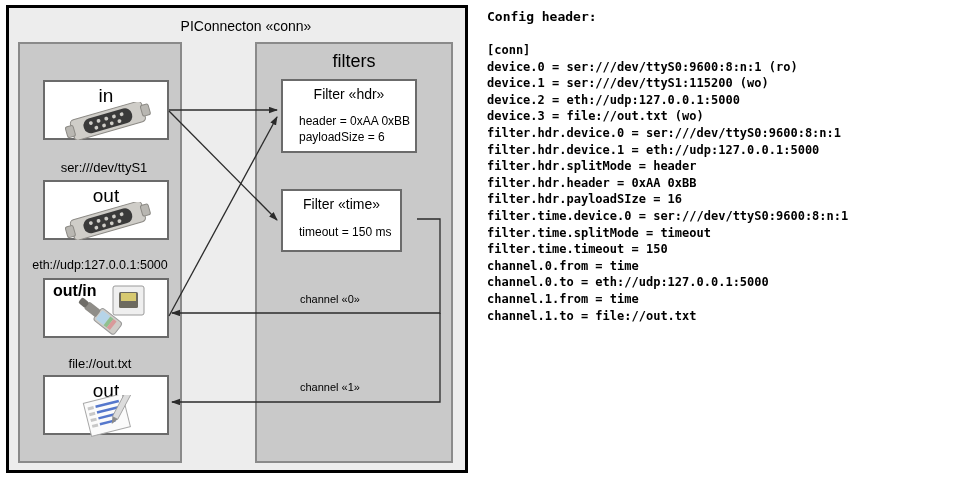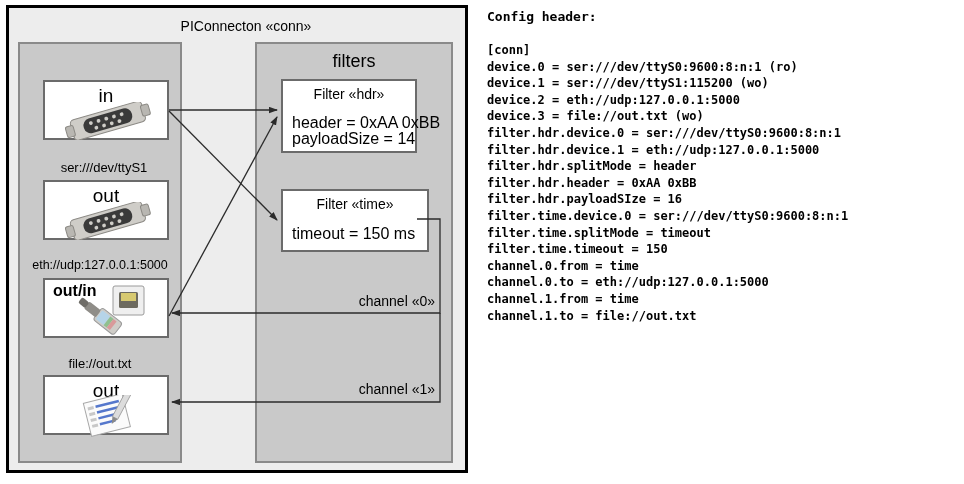--- a/index.html
+++ b/index.html
@@ -40,25 +40,25 @@
   }
   .node-cap.left{ text-align:right; left:8px; width:auto; top:2px; font-size:16px;font-weight:bold;}
 
   .fbox{
     position:absolute;background:#ffffff;border:2px solid #6b6b6b;box-sizing:border-box;
   }
   .fbox-title{
     position:absolute;left:0;top:5px;width:100%;text-align:center;font-size:14px;color:#000;
   }
   .fbox-attr{
-    position:absolute;left:9px;font-size:16px;color:#000;white-space:nowrap;text-align:center;
+    position:absolute;left:16px;font-size:12px;color:#000;white-space:nowrap;text-align:center;
   }
 
   .chan-label{
-    position:absolute;font-size:14px;color:#000;white-space:nowrap;text-align:right;
+    position:absolute;font-size:11px;color:#000;white-space:nowrap;text-align:left;
   }
 
   
   .icon{position:absolute;}
 
   
   #config{
     position:absolute;left:484px;top:0;width:480px;height:484px;
   }
   #config-heading{
@@ -178,24 +178,24 @@
       </svg>
     </div>
 
     <div class="panel" id="filters-panel">
       <div class="panel-title">filters</div>
     </div>
 
     <div class="fbox" id="filter-hdr" style="left:281px;top:79px;width:136px;height:74px;">
       <div class="fbox-title">Filter «hdr»</div>
       <div class="fbox-attr" style="top:33px;">header = 0xAA 0xBB</div>
-      <div class="fbox-attr" style="top:49px;">payloadSize = 14</div>
-    </div>
-
-    <div class="fbox" id="filter-time" style="left:281px;top:189px;width:148px;height:63px;">
+      <div class="fbox-attr" style="top:49px;">payloadSize = 6</div>
+    </div>
+
+    <div class="fbox" id="filter-time" style="left:281px;top:189px;width:121px;height:63px;">
       <div class="fbox-title">Filter «time»</div>
       <div class="fbox-attr" style="top:34px;">timeout = 150 ms</div>
     </div>
 
     <div class="chan-label" style="left:300px;top:293px;width:135px;">channel «0»</div>
     <div class="chan-label" style="left:300px;top:381px;width:135px;">channel «1»</div>
 
     <svg class="wires" viewBox="0 0 480 484">
       <defs>
         <marker id="arrow" markerWidth="9" markerHeight="9" refX="8" refY="3.2" orient="auto" markerUnits="userSpaceOnUse">

